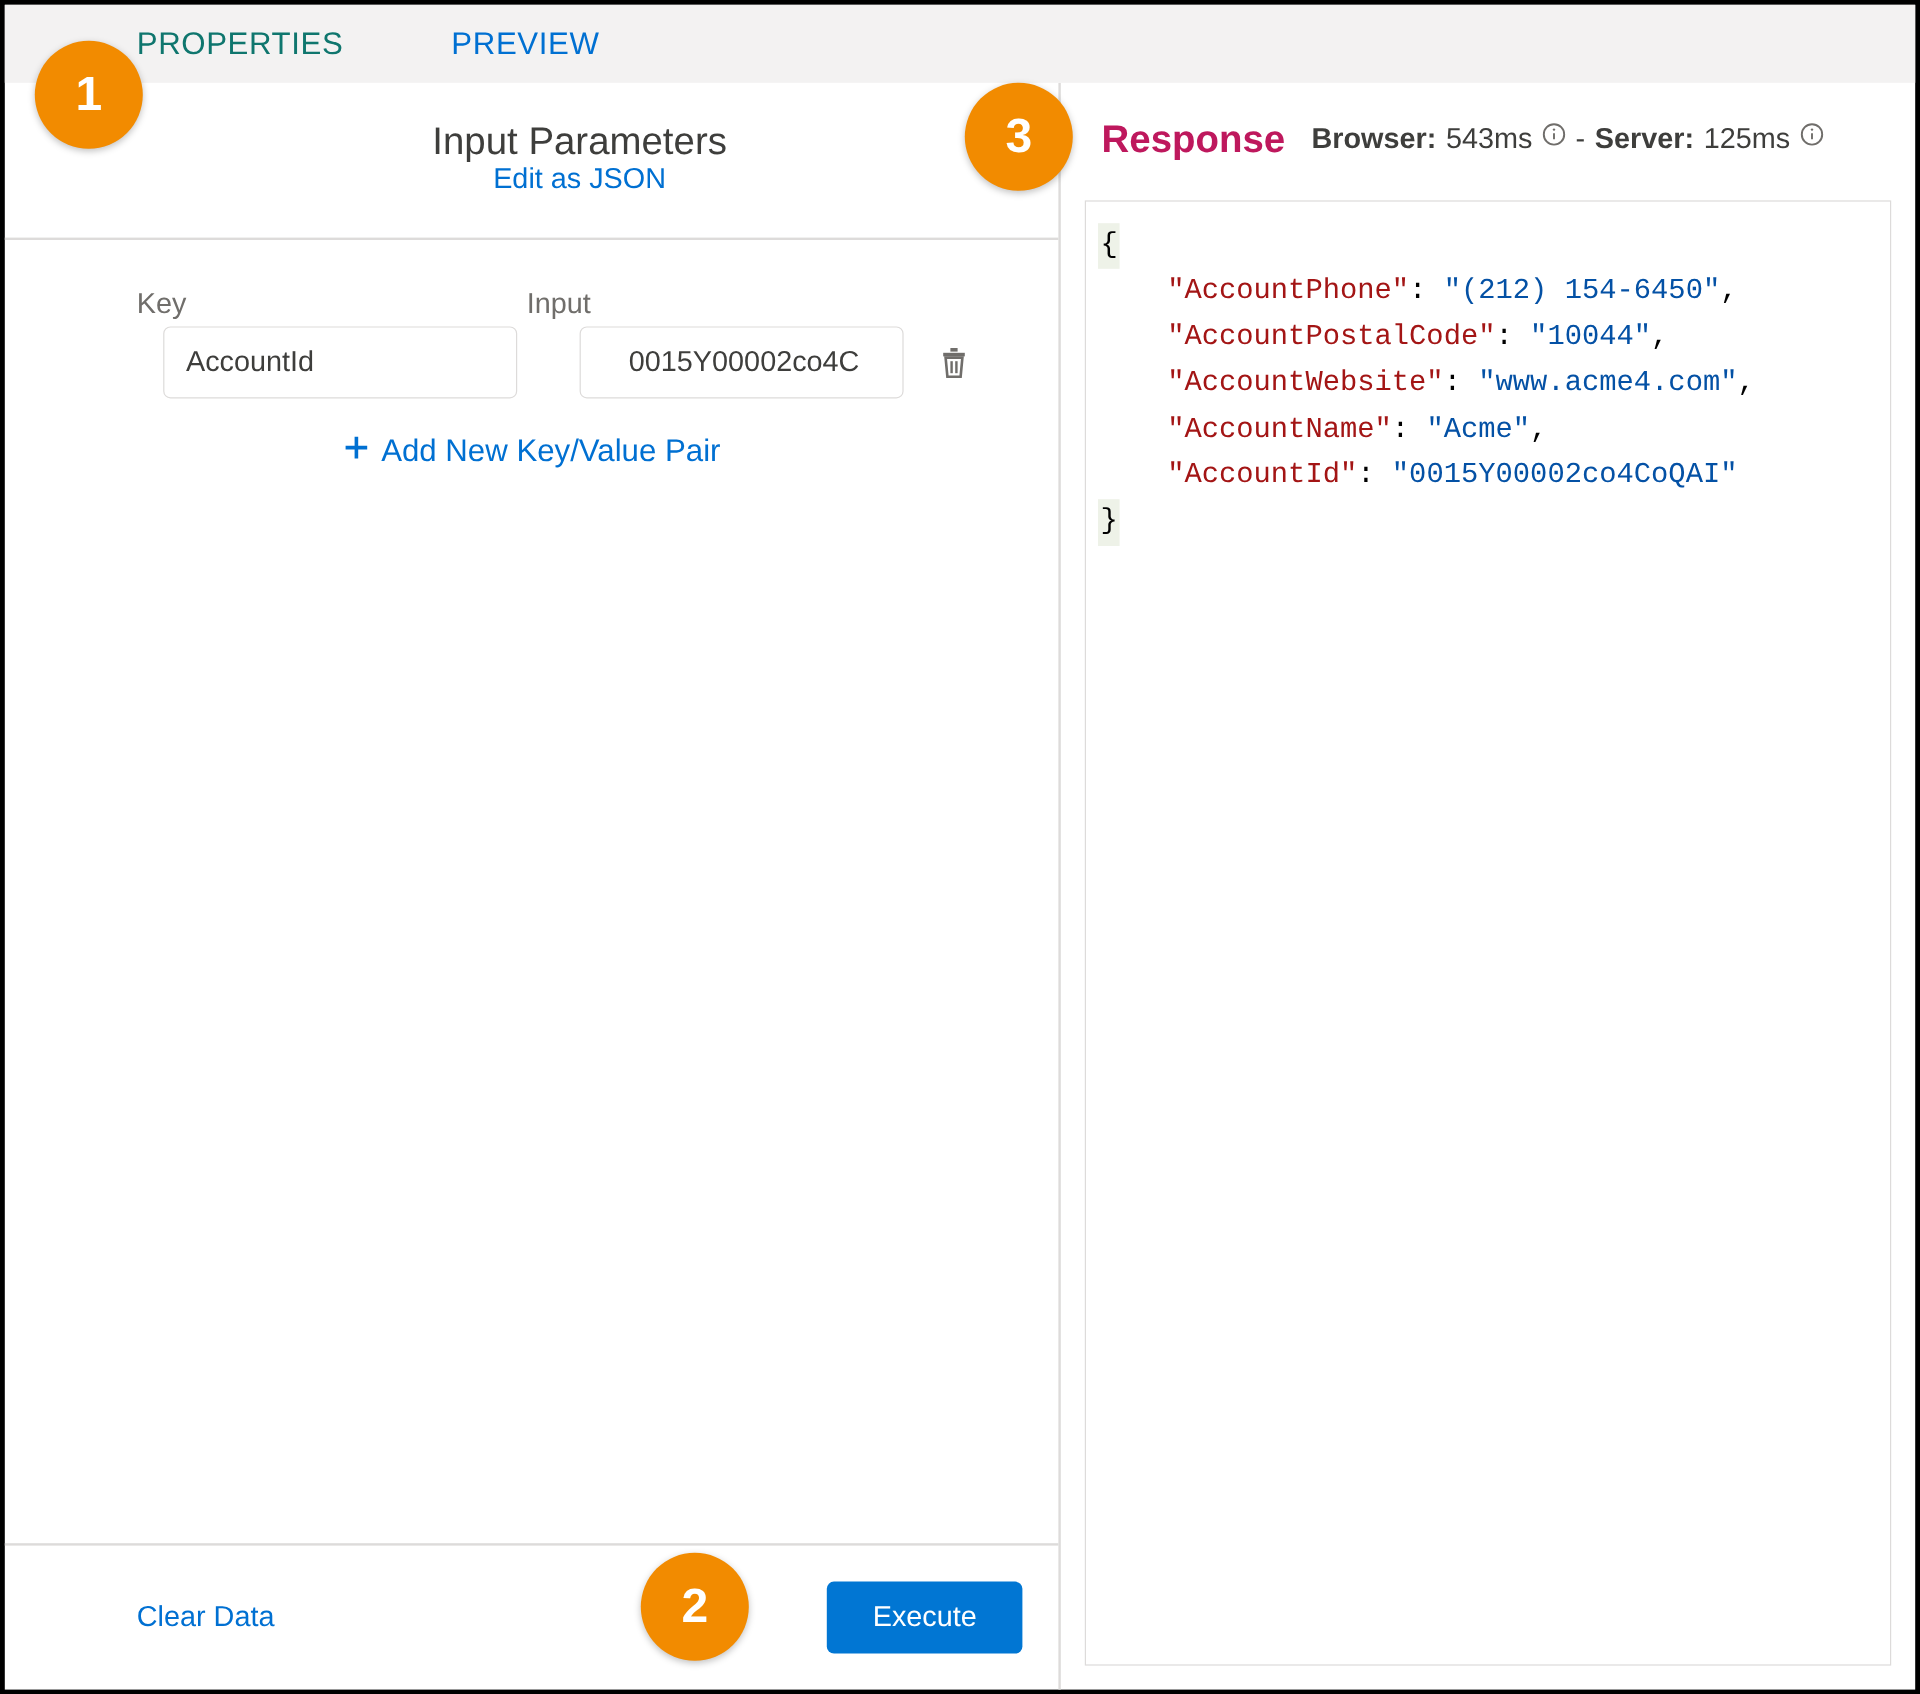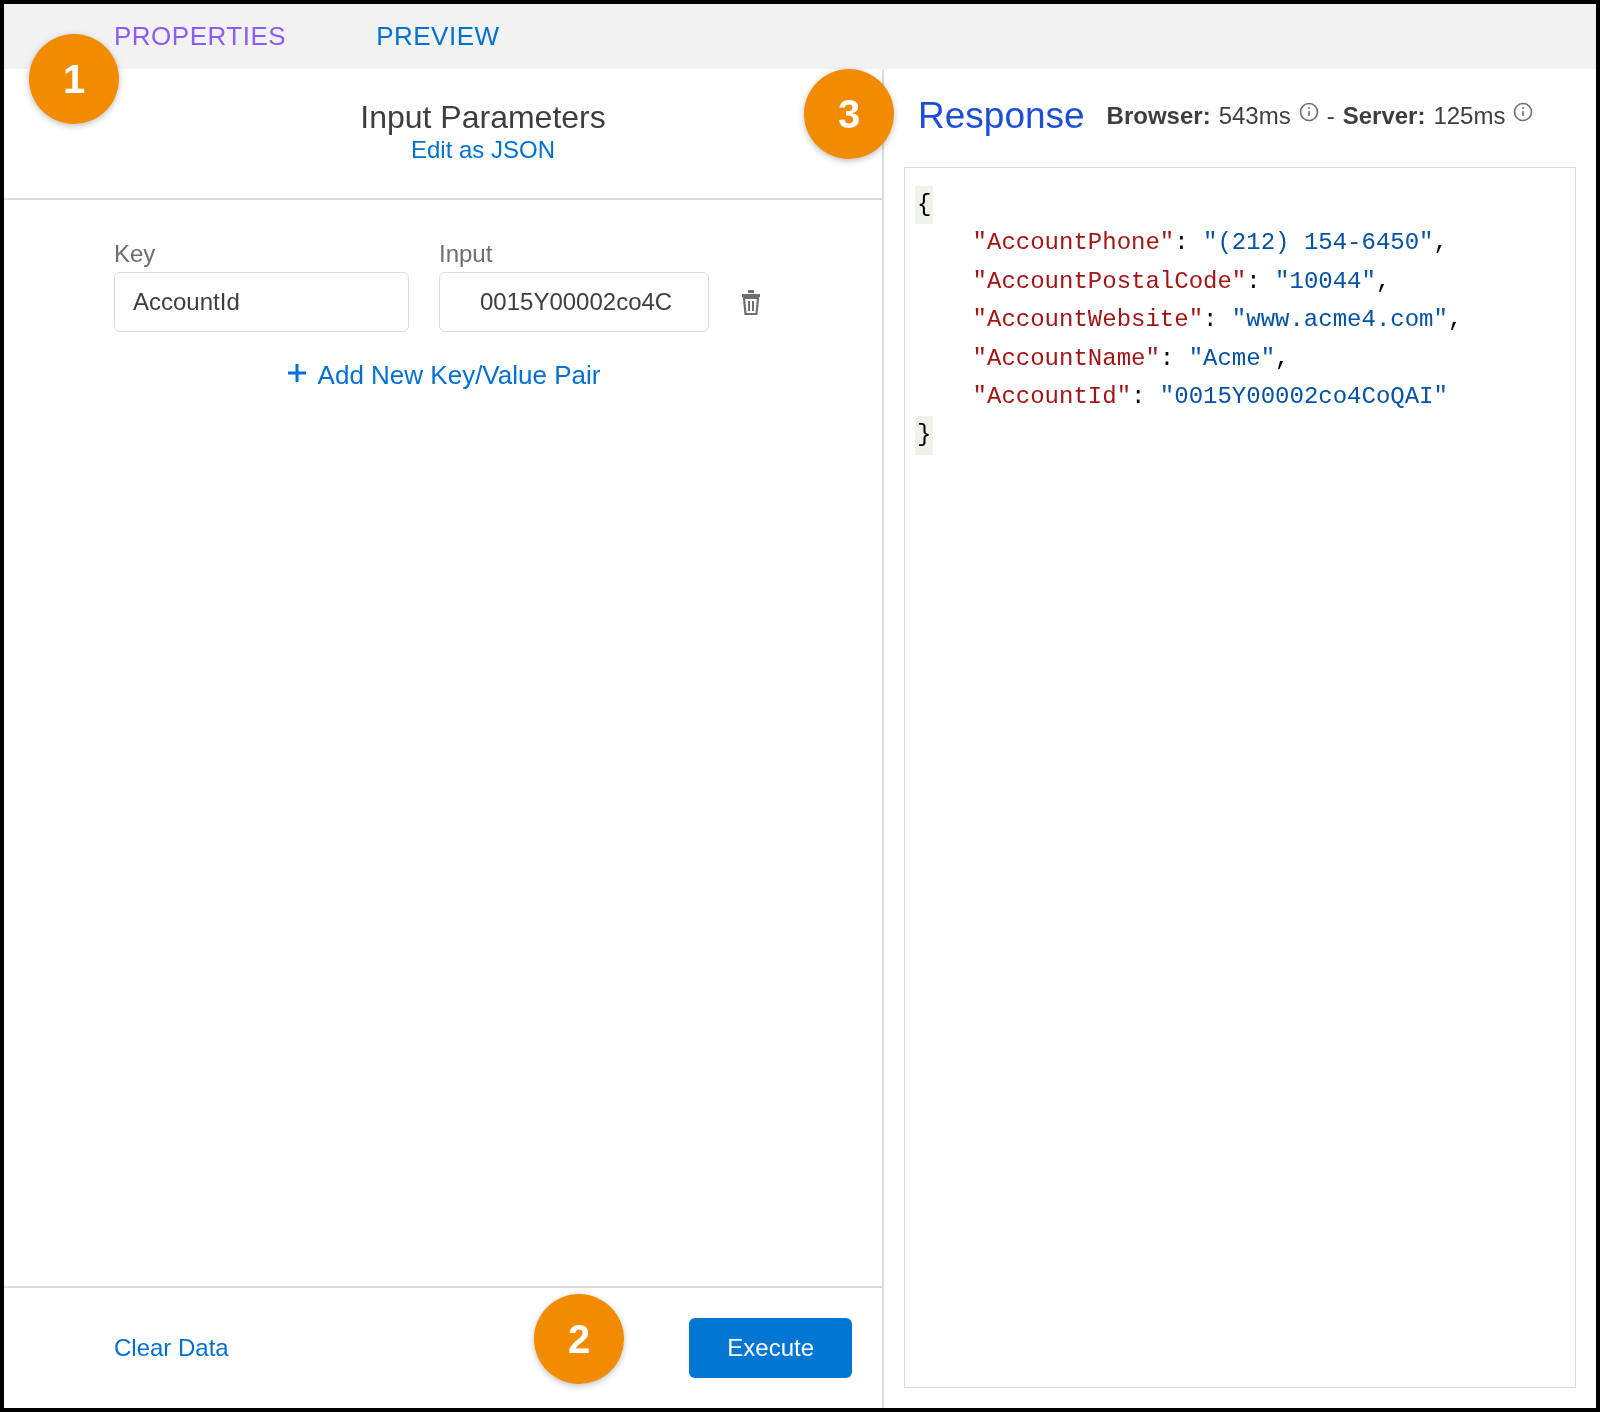--- a/index.html
+++ b/index.html
@@ -1,51 +1,51 @@
 <!DOCTYPE html>
 <html><head>
 <meta charset="utf-8">
 <style>
   * { box-sizing: border-box; margin: 0; padding: 0; }
   html, body { width: 1600px; height: 1412px; font-family: -apple-system, "Salesforce Sans", "Segoe UI", Helvetica, Arial, sans-serif; }
   .frame { width: 1600px; height: 1412px; border: 4px solid #000; position: relative; background: #fff; }
 
   .tabs { height: 65px; background: #f3f2f2; display: flex; align-items: center; padding-left: 110px; gap: 90px; font-size: 26px; letter-spacing: 0.5px; position: relative; z-index: 5; }
-  .tab { color: #8b5cf6; cursor: pointer; }
+  .tab { color: #0f766e; cursor: pointer; }
   .tab.active { color: #0070d2; }
 
   .content { display: flex; height: calc(100% - 65px); }
 
   .left-pane { width: 880px; display: flex; flex-direction: column; padding: 0 0 0 0; border-right: 2px solid #dddbda; }
   .right-pane { flex: 1; display: flex; flex-direction: column; }
 
   .panel-header { padding: 30px 30px 34px 110px; display: flex; align-items: center; justify-content: space-between; border-bottom: 2px solid #dddbda; flex-direction: column; }
   .panel-title { font-size: 32px; color: #3e3e3c; font-weight: 400; }
   .edit-json { color: #0070d2; font-size: 24px; cursor: pointer; }
 
   .kv-wrap { padding: 40px 110px 0 110px; flex: 1; }
   .kv-labels { display: flex; gap: 30px; margin-bottom: 4px; }
   .kv-label { color: #706e6b; font-size: 24px; }
   .kv-label.key { width: 295px; }
   .kv-row { display: flex; align-items: center; gap: 30px; margin-bottom: 28px; }
-  .kv-input { height: 60px; border: 1px solid #dddbda; border-radius: 6px; font-size: 24px; padding: 0 18px; color: #3e3e3c; }
+  .kv-input { height: 60px; border: 1px solid #dddbda; border-radius: 6px; font-size: 24px; padding: 0 18px; color: #3e3e3c; margin-left: 22px; }
   .kv-input.key { width: 295px; }
   .kv-input.value { width: 270px; padding-left: 40px; }
   .delete-icon { color: #706e6b; }
   .delete-icon svg { width: 24px; height: 28px; display: block; }
   .add-row { display: flex; justify-content: center; text-align: center; }
   .add-link { display: flex; align-items: center; gap: 10px; color: #0070d2; font-size: 26px; cursor: pointer; }
   .add-link svg { width: 22px; height: 22px; }
 
   .footer { border-top: 2px solid #dddbda; padding: 30px 30px 30px 110px; display: flex; align-items: center; justify-content: space-between; }
   .clear-link { color: #0070d2; font-size: 24px; cursor: pointer; }
   .exec-btn { background: #0176d3; color: #fff; border: none; border-radius: 6px; height: 60px; padding: 0 38px; font-size: 24px; cursor: pointer; }
 
   .resp-header { height: 98px; display: flex; align-items: center; padding: 30px 12px 34px 34px; gap: 22px; }
-  .resp-title { font-size: 37px; color: #1d4ed8; font-weight: 400; }
+  .resp-title { font-size: 32px; color: #be185d; font-weight: 700; }
   .timing { font-size: 24px; color: #3e3e3c; display: flex; align-items: flex-start; gap: 8px; }
   .timing b { font-weight: 600; }
   .info-icon svg { width: 20px; height: 20px; vertical-align: middle; }
   .info-icon { color: #706e6b; display: inline-flex; }
 
   .resp-body { margin: 0 20px 20px 20px; flex: 1; border: 1px solid #dddbda; font-family: "Menlo","Consolas","Courier New",monospace; font-size: 24px; line-height: 1.6; padding: 18px 10px; overflow: hidden; white-space: pre; color: #000; }
   .brace { background: #eef2e8; display: inline-block; padding: 0 2px; }
   .json-key { color: #a31515; }
   .json-str { color: #0451a5; }
   .json-punc { color: #000; }

